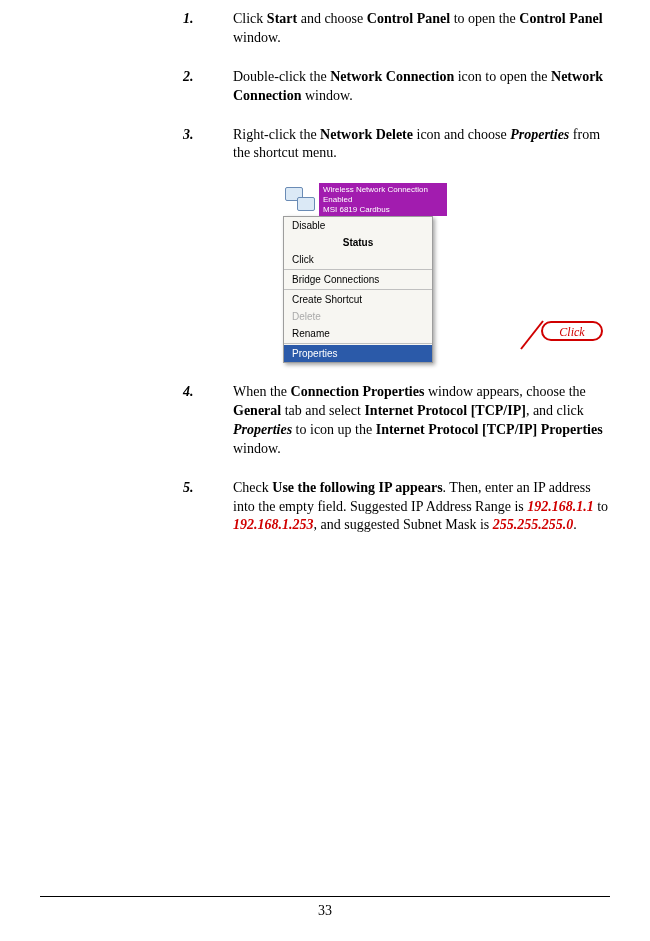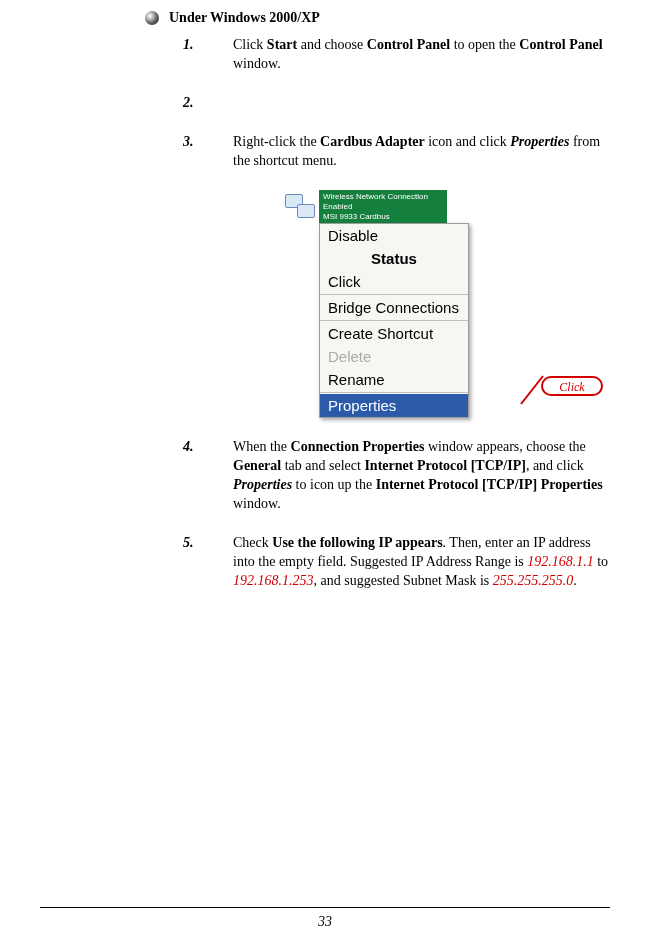--- a/index.html
+++ b/index.html
@@ -48,21 +48,21 @@
     width: 50px;
     flex-shrink: 0;
     font-style: italic;
     font-weight: bold;
   }
   ol.steps > li > .body {
     flex: 1;
   }
   .b { font-weight: bold; margin-top: 24px; }
   .bi { font-weight: bold; font-style: italic; }
-  .red { color: #d00000; font-weight: normal; font-style: italic; }
+  .red { color: #d00000; font-weight: bold; font-style: italic; }
 
   
   .fig-wrap {
     margin: 8px 0 20px 100px;
     position: relative;
     width: 260px;
   }
   .conn-label {
     display: flex;
     align-items: flex-start;
@@ -85,37 +85,36 @@
   .net-icon::after {
     content: "";
     position: absolute;
     width: 16px; height: 12px;
     left: 14px; top: 14px;
     background: #dbe9f6;
     border: 1px solid #6a8bb5;
     border-radius: 2px;
   }
   .conn-text {
-    background: #15803d;
+    background: #a21caf;
     color: #fff;
     font-family: Tahoma, Arial, sans-serif;
     font-size: 8px;
     padding: 2px 4px;
     line-height: 1.2;
     width: 128px;
   }
   .ctx-menu {
     margin-top: 0;
-    margin-left: 36px;
     width: 150px;
     background: #f7f6f2;
     border: 1px solid #9d9d9d;
     box-shadow: 2px 2px 4px rgba(0,0,0,0.35);
     font-family: Tahoma, Arial, sans-serif;
-    font-size: 15px;
+    font-size: 10px;
   }
   .ctx-menu .mi {
     padding: 3px 8px;
     border-bottom: 0;
     color: #000;
   }
   .ctx-menu .mi.bold { font-weight: bold; text-align: center; }
   .ctx-menu .mi.disabled { color: #aaa; }
   .ctx-menu .mi.sel {
     background: #2b5aa9;
@@ -147,69 +146,67 @@
     bottom: 12px;
     right: -2px;
     width: 26px;
     height: 32px;
     pointer-events: none;
   }
   .footer {
     position: absolute;
     left: 0;
     right: 0;
-    bottom: 11px;
+    bottom: 22px;
     text-align: center;
     font-size: 14px;
-    font-style: italic;
   }
   .footer::before {
     content: "";
     display: block;
     border-top: 1px solid #000;
     margin: 0 40px 6px 40px;
   }
 </style>
 </head>
 <body>
 
 <div class="page">
 
-  <div class="section-head">
-    <span class="bullet-icon"></span>
-    <span>Under Windows 2000/XP</span>
-  </div>
 
   <ol class="steps">
 
     <li>
       <span class="num">1.</span>
       <span class="body">
         <span>Click </span><span class="b">Start</span><span> and choose </span><span class="b">Control Panel</span><span> to open the </span><span class="b">Control Panel</span><span> window.</span>
       </span>
     </li>
 
     <li>
       <span class="num">2.</span>
+      <span class="body">
+        <span>Double-click the </span><span class="b">Network Connection</span><span> icon to open the </span><span class="b">Network Connection</span><span> window.</span>
+      </span>
     </li>
 
     <li>
       <span class="num">3.</span>
       <span class="body">
-        <span>Right-click the </span><span class="b">Cardbus Adapter</span><span> icon and click </span><span class="bi">Properties</span><span> from the shortcut menu.</span>
+        <span>Right-click the </span><span class="b">Network Delete</span><span> icon and choose </span><span class="bi">Properties</span><span> from the shortcut menu.</span>
       </span>
     </li>
 
     <div class="fig-wrap">
       <div class="conn-label">
         <span class="net-icon"></span>
         <div class="conn-text">
           <div>Wireless Network Connection</div>
           <div>Enabled</div>
-          <div>MSI 9933 Cardbus</div>
+          <div>MSI 6819 Cardbus</div>
         </div>
       </div>
       <div class="ctx-menu">
         <div class="mi">Disable</div>
         <div class="mi bold">Status</div>
         <div class="mi">Click</div>
         <div class="sep"></div>
         <div class="mi">Bridge Connections</div>
         <div class="sep"></div>
         <div class="mi">Create Shortcut</div>

